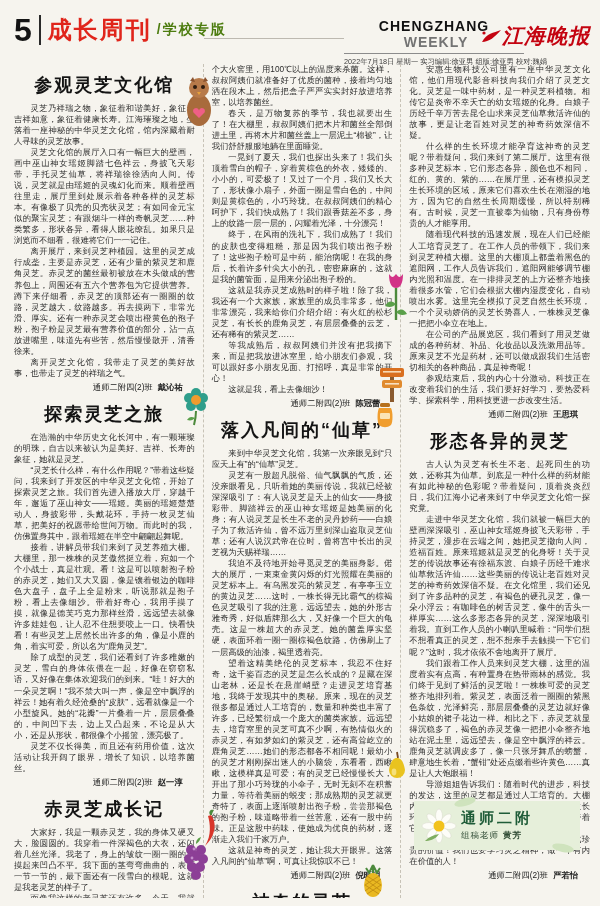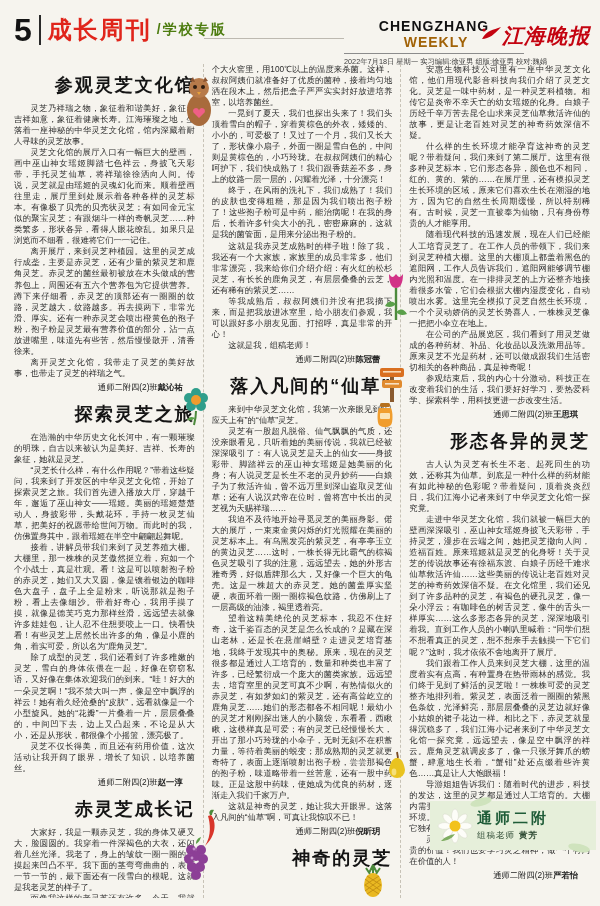--- a/index.html
+++ b/index.html
@@ -10,39 +10,39 @@
   }
   
   .header{position:absolute;top:14px;left:14px;right:10px;height:48px;}
   .mast{display:flex;align-items:center;}
   .page-num{font-size:32px;font-weight:bold;color:#141414;line-height:1;}
   .mast-divider{width:2px;height:30px;background:#2a2a2a;margin:0 7px;}
   .mast-title{font-size:24px;font-weight:900;color:#e0251b;letter-spacing:2px;line-height:1;}
   .mast-sub{font-size:14px;font-weight:bold;color:#4d7c0f;margin-left:5px;letter-spacing:2px;}
   .weekly-block{position:absolute;left:330px;top:4px;width:180px;text-align:center;}
   .weekly-en{font-size:14px;font-weight:900;color:#111;letter-spacing:1px;border-bottom:1.5px solid #8c8c8c;padding-bottom:3px;}
-  .weekly-en .suffix{color:#a16207;margin-left:4px;}
+  .weekly-en .suffix{color:#737373;margin-left:4px;}
   .dateline{font-size:7.3px;color:#3c3c3c;margin-top:3px;white-space:nowrap;font-weight:normal;}
   .header-rule{position:absolute;top:24px;left:190px;width:140px;border-top:1px solid #bdb9b0;}
-  .brand{position:absolute;right:0;top:8px;display:flex;align-items:center;}
+  .brand{position:absolute;right:0;top:8px;display:flex;align-items:flex-end;}
   .brand-text{font-size:21px;font-weight:900;font-style:italic;color:#c40310;letter-spacing:1px;}
   
   .cols{position:absolute;top:64px;left:14px;right:10px;bottom:8px;display:flex;}
   .col{flex:1;padding:0 8px;overflow:hidden;}
   .col:first-child{padding-left:0;}
   .col:last-child{padding-right:0;}
   .col + .col{border-left:1px dashed #c7c2b6;}
-  .art-title{font-size:18px;font-weight:900;color:#141414;text-align:right;letter-spacing:2px;margin:9px 0 6px;}
+  .art-title{font-size:18px;font-weight:900;color:#141414;text-align:center;letter-spacing:2px;margin:9px 0 6px;}
   .art p{font-size:8.3px;line-height:1.33;text-align:justify;text-indent:2em;margin:0;color:#2d2d2d;}
   .art p.noindent{text-indent:0;}
   .byline{font-size:8.3px;text-align:right;padding-right:12px;margin:3px 0 5px;color:#222;}
-  .byline b{font-weight:900;}
+  .byline b{margin-left:5px;font-weight:900;}
   
   .school-box{
-    position:absolute;left:430px;top:801px;width:166px;height:49px;
+    position:absolute;left:414px;top:801px;width:166px;height:49px;
     background:#e6efda;display:flex;align-items:center;justify-content:center;
   }
   .school-box .daisy{position:absolute;left:7px;top:7px;}
   .school-name{font-size:15px;font-weight:900;color:#1f5c38;letter-spacing:3px;text-align:center;}
   .school-teacher{font-size:8.5px;color:#2e4a33;text-align:left;margin-top:2px;letter-spacing:1px;}
   .school-teacher b{margin-left:4px;}
   .leaf-deco{position:absolute;width:22px;height:8px;background:#cfe3bd;border-radius:50%;}
   .leaf-tl{left:40px;top:-3px;transform:rotate(-15deg);}
   .leaf-br{right:6px;bottom:-2px;transform:rotate(12deg);}
   
@@ -109,25 +109,26 @@
         <h2 class="art-title">赤灵芝成长记</h2>
         <p>大家好，我是一颗赤灵芝，我的身体又硬又大，脸圆圆的。我穿着一件深褐色的大衣，还闪着几丝光泽。我老了，身上的皱纹一圈一圈的，摸起来凹凸不平。我下面的茎弯弯曲曲的，表面一节一节的，最下面还有一段雪白的根呢。这就是我老灵芝的样子了。</p>
         <p>而像我这样的老灵芝还有许多，今天，我就来给小朋友们分享分享我的成长记吧！</p>
 
       </article>
     </section>
 
     <section class="col col2">
       <article class="art">
         <p class="noindent">个大火窖里，用100℃以上的温度来杀菌。这样，叔叔阿姨们就准备好了优质的菌种，接着均匀地洒在段木上，然后把盒子严严实实封好放进培养室，以培养菌丝。</p>
+        <p>春天，是万物复苏的季节，我也就要出生了！在大棚里，叔叔阿姨们把木片和菌丝全部倒进土里，再将木片和菌丝盖上一层泥土“棉被”，让我们舒舒服服地躺在里面睡觉。</p>
         <p>一晃到了夏天，我们也探出头来了！我们头顶着雪白的帽子，穿着黄棕色的外衣，矮矮的、小小的，可爱极了！又过了一个月，我们又长大了，形状像小扇子，外面一圈是雪白色的，中间则是黄棕色的，小巧玲珑。在叔叔阿姨们的精心呵护下，我们快成熟了！我们跟香菇差不多，身上的纹路一层一层的，闪耀着光泽，十分漂亮！</p>
         <p>终于，在风雨的洗礼下，我们成熟了！我们的皮肤也变得粗糙，那是因为我们喷出孢子粉了！这些孢子粉可是中药，能治病呢！在我的身后，长着许多针尖大小的孔，密密麻麻的，这就是我的菌管面，是用来分泌出孢子粉的。</p>
         <p>这就是我赤灵芝成熟时的样子啦！除了我，我还有一个大家族，家族里的成员非常多，他们非常漂亮，我来给你们介绍介绍：有火红的松杉灵芝，有长长的鹿角灵芝，有层层叠叠的云芝，还有稀有的紫灵芝……</p>
         <p>等我成熟后，叔叔阿姨们并没有把我摘下来，而是把我放进冰室里，给小朋友们参观，我可以跟好多小朋友见面、打招呼，真是非常的开心！</p>
-        <p>这就是我，组稿老师！</p>
+        <p>这就是我，看上去像细沙！</p>
         <div class="byline">
           <span>通师二附四(2)班</span><b>陈冠蕾</b>
         </div>
       </article>
 
       <article class="art">
         <h2 class="art-title">落入凡间的“仙草”</h2>
         <p>来到中华灵芝文化馆，我第一次亲眼见到“只应天上有”的“仙草”灵芝。</p>
         <p>灵芝有一股超凡脱俗、仙气飘飘的气质，还没亲眼看见，只听着她的美丽传说，我就已经被深深吸引了：有人说灵芝是天上的仙女——身披彩带、脚踏祥云的巫山神女瑶姬是她美丽的化身；有人说灵芝是长生不老的灵丹妙药——白娘子为了救活许仙，曾不远万里到深山盗取灵芝仙草；还有人说汉武帝在位时，曾将宫中长出的灵芝视为天赐祥瑞……</p>
         <p>我迫不及待地开始寻觅灵芝的美丽身影。偌大的展厅，一束束金黄闪烁的灯光照耀在美丽的灵芝标本上。有乌黑发亮的紫灵芝，有亭亭玉立的黄边灵芝……这时，一株长得无比霸气的棕褐色灵芝吸引了我的注意，远远望去，她的外形古雅奇秀，好似盾牌那么大，又好像一个巨大的龟壳。这是一株超大的赤灵芝。她的菌盖厚实坚硬，表面环着一圈一圈棕褐色纹路，仿佛刷上了一层高级的油漆，褐里透着亮。</p>
@@ -153,21 +154,21 @@
         <p>参观结束后，我的内心十分激动。科技正在改变着我们的生活，我们要好好学习，要热爱科学、探索科学，用科技更进一步改变生活。</p>
         <div class="byline">
           <span>通师二附四(2)班</span><b>王思琪</b>
         </div>
       </article>
 
       <article class="art">
         <h2 class="art-title">形态各异的灵芝</h2>
         <p>古人认为灵芝有长生不老、起死回生的功效，还称其为仙草。到底是一种什么样的药材能有如此神秘的色彩呢？带着疑问，顶着炎炎烈日，我们江海小记者来到了中华灵芝文化馆一探究竟。</p>
         <p>走进中华灵芝文化馆，我们就被一幅巨大的壁画深深吸引，巫山神女瑶姬身披飞天彩带，手持灵芝，漫步在云端之间，她把灵芝撒向人间，造福百姓。原来瑶姬就是灵芝的化身呀！关于灵芝的传说故事还有徐福东渡、白娘子历经千难求仙草救活许仙……这些美丽的传说让老百姓对灵芝的神奇药效深信不疑。在文化馆里，我们还见到了许多品种的灵芝，有褐色的硬孔灵芝，像一朵小浮云；有咖啡色的树舌灵芝，像牛的舌头一样厚实……这么多形态各异的灵芝，深深地吸引着我。直到工作人员的小喇叭里喊着：“同学们想不想看真正的灵芝，想不想亲手去触摸一下它们呢？”这时，我才依依不舍地离开了展厅。</p>
-        <p>我们跟着工作人员来到灵芝大棚，这里的温度着实有点高，有种置身在热带雨林的感觉。我们终于见到了鲜活的灵芝啦！一株株可爱的灵芝整齐地排列着。紫灵芝，表面泛着一圈圈的紫黑色条纹，光泽鲜亮，那层层叠叠的灵芝边就好像小姑娘的裙子花边一样。相比之下，赤灵芝就显得沉稳多了，我们江海小记者来到了中华灵芝文化馆一探究竟，远远望去，像是空中飘浮的祥云。鹿角灵芝就调皮多了，像一只张牙舞爪的螃蟹，肆意地生长着，“蟹钳”处还点缀着些许黄色……真是让人大饱眼福！</p>
+        <p>我们跟着工作人员来到灵芝大棚，这里的温度着实有点高，有种置身在热带雨林的感觉。我们终于见到了鲜活的灵芝啦！一株株可爱的灵芝整齐地排列着。紫灵芝，表面泛着一圈圈的紫黑色条纹，光泽鲜亮，那层层叠叠的灵芝边就好像小姑娘的裙子花边一样。相比之下，赤灵芝就显得沉稳多了，褐色的赤灵芝像一把把小伞整齐地站在泥土里，远远望去，像是空中飘浮的祥云。鹿角灵芝就调皮多了，像一只张牙舞爪的螃蟹，肆意地生长着，“蟹钳”处还点缀着些许黄色……真是让人大饱眼福！</p>
         <p>导游姐姐告诉我们：随着时代的进步，科技的发达，这里的灵芝都是通过人工培育的。大棚内需要严格控制温度和湿度，尽量还原自然生长环境。所以，即使是人工培育的灵芝依旧保持着它独有的药用价值以及它独特的神秘感！</p>
         <p>灵芝是那么的朴实无华，可它却有着如此珍贵的价值！我们也要学习灵芝精神，做一个有内在价值的人！</p>
         <div class="byline">
           <span>通师二附四(2)班</span><b>严若怡</b>
         </div>
       </article>
     </section>
   </div>
 
   <div class="school-box">

